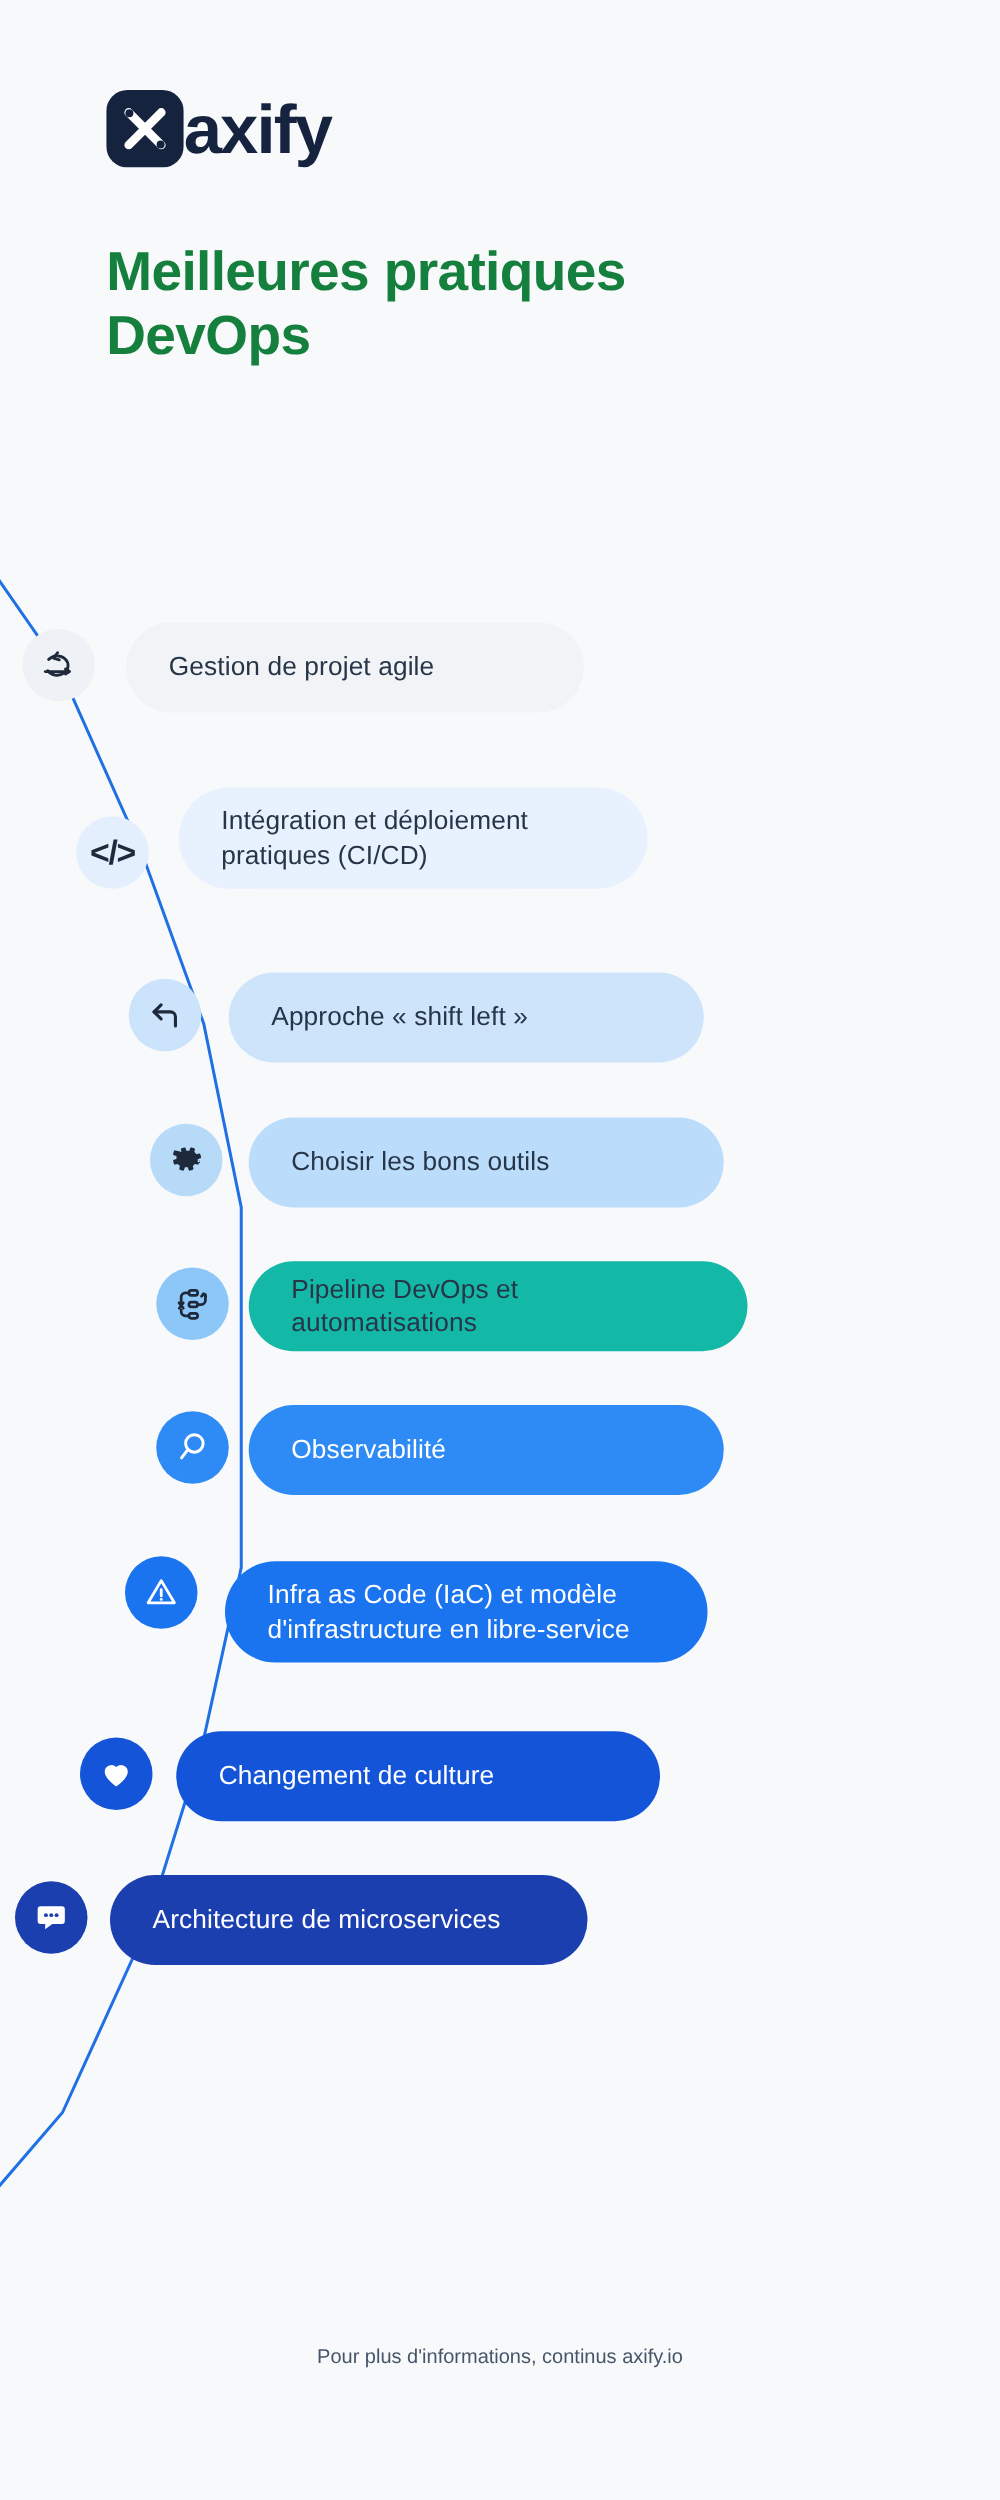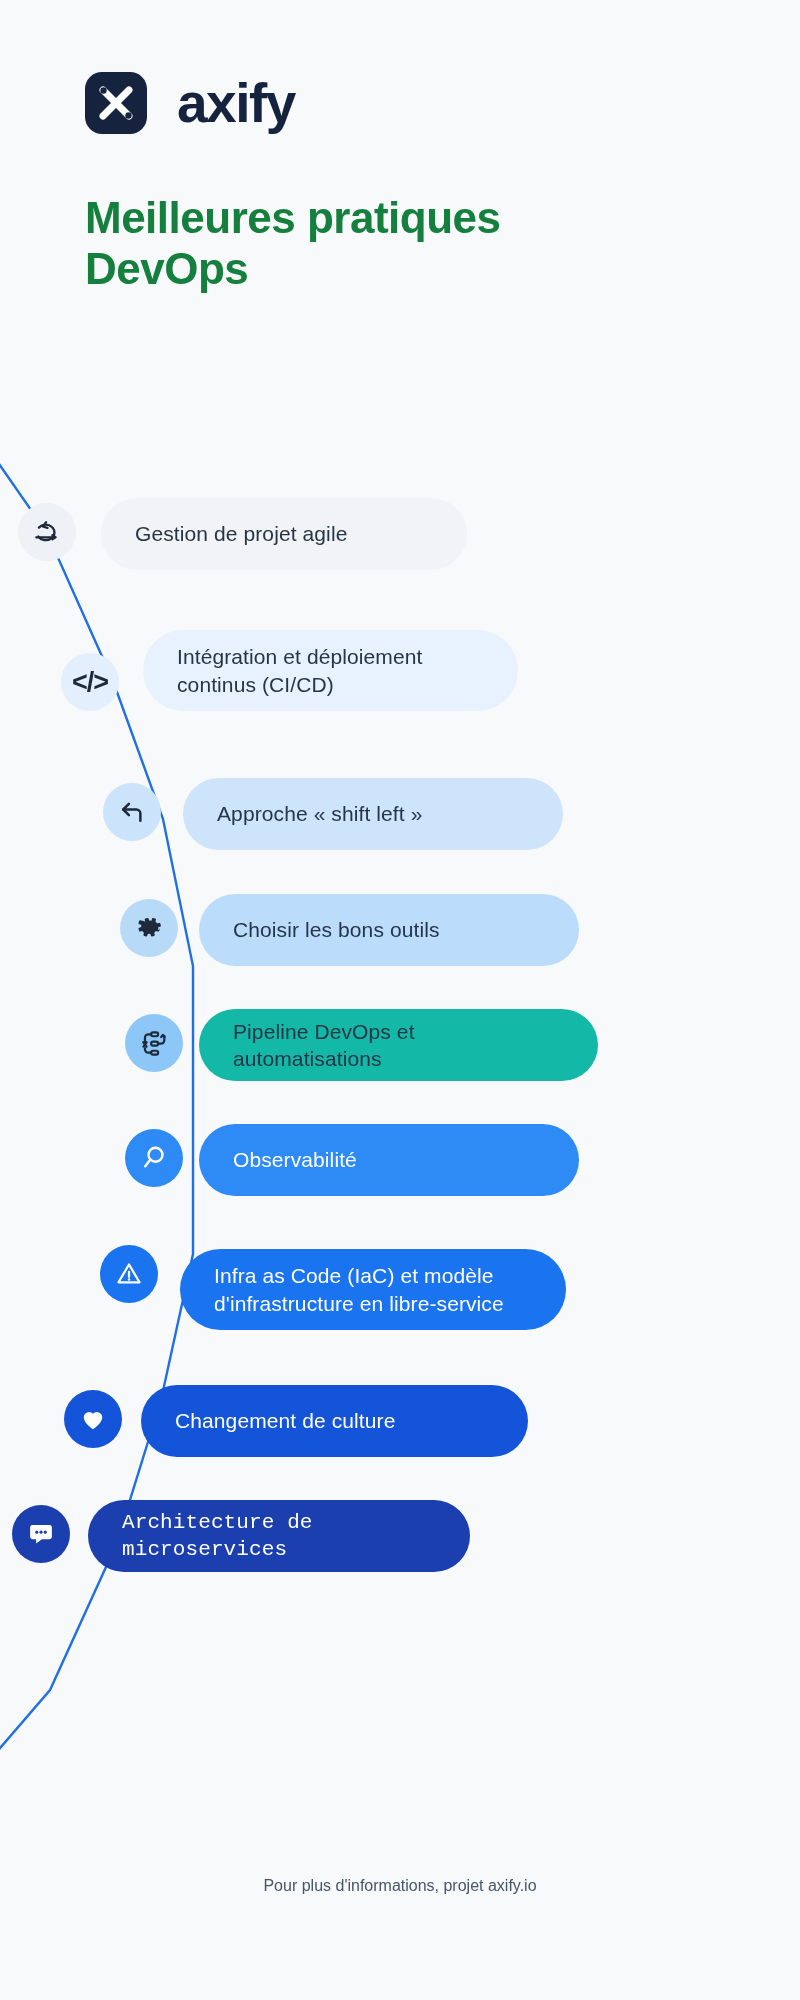--- a/index.html
+++ b/index.html
@@ -7,21 +7,21 @@
     width:800px;height:2000px;
     background:#f7f9fb;
     font-family:"Liberation Sans", sans-serif;
     position:relative;overflow:hidden;
   }
   .page{position:relative;width:800px;height:2000px;}
 
   
   .logo-row{
     position:absolute;left:85px;top:72px;
-    display:flex;align-items:center;gap:30px;
+    display:flex;align-items:center;gap:0;
   }
   .logo-mark{width:62px;height:62px;flex:0 0 62px;}
   .logo-word{
     font-size:55px;font-weight:700;letter-spacing:-1.5px;
     color:#16233f;line-height:1;
     font-family:"Liberation Sans", sans-serif;
   }
 
   
   .title{
@@ -108,21 +108,21 @@
       </svg>
     </div>
     <div class="pill" style="left:101px;top:498px;width:366px;height:68px;background:#f1f3f6;">
       <span class="pill-label" style="color:#273549;">Gestion de projet agile</span>
     </div>
 
     <div class="icon-circle" style="left:61px;top:653px;background:#e3effd;">
       <span class="code-glyph">&lt;/&gt;</span>
     </div>
     <div class="pill" style="left:143px;top:630px;width:375px;height:81px;background:#e8f2fe;">
-      <span class="pill-label" style="color:#273549;">Intégration et déploiement continus (CI/CD)</span>
+      <span class="pill-label" style="color:#273549;">Intégration et déploiement pratiques (CI/CD)</span>
     </div>
 
     <div class="icon-circle" style="left:103px;top:783px;background:#cbe3fb;">
       <svg width="30" height="30" viewBox="0 0 24 24" fill="none" stroke="#1e293b" stroke-width="2" stroke-linecap="round" stroke-linejoin="round">
         <polyline points="9.5,5.5 5,10 9.5,14.5"></polyline>
         <path d="M5 10 h10.5 a3.2 3.2 0 0 1 3.2 3.2 V19"></path>
       </svg>
     </div>
 
     <div class="pill" style="left:183px;top:778px;width:380px;height:68px;background:#cde4fb;">
@@ -188,21 +188,21 @@
     </div>
 
     <div class="icon-circle" style="left:12px;top:1505px;background:#1b3faf;">
       <svg width="30" height="30" viewBox="0 0 24 24" fill="#ffffff">
         <path d="M5.2 4.8h13.6a1.9 1.9 0 0 1 1.9 1.9v7.5a1.9 1.9 0 0 1-1.9 1.9h-6.1l-4.6 3.4v-3.4H5.2a1.9 1.9 0 0 1-1.9-1.9V6.7a1.9 1.9 0 0 1 1.9-1.9z"></path>
         <circle cx="8.6" cy="10.5" r="1.25" fill="#1b3faf"></circle>
         <circle cx="12" cy="10.5" r="1.25" fill="#1b3faf"></circle>
         <circle cx="15.4" cy="10.5" r="1.25" fill="#1b3faf"></circle>
       </svg>
     </div>
-    <div class="pill" style="left:88px;top:1500px;width:382px;height:68px;background:#1b3faf;font-family:Liberation Mono, monospace;">
+    <div class="pill" style="left:88px;top:1500px;width:382px;height:68px;background:#1b3faf;">
       <span class="pill-label" style="color:#ffffff;">Architecture de microservices</span>
     </div>
 
   </div>
 
-  <div class="footer">Pour plus d'informations, projet axify.io</div>
+  <div class="footer">Pour plus d'informations, continus axify.io</div>
 
 </div>
 
 </body></html>

